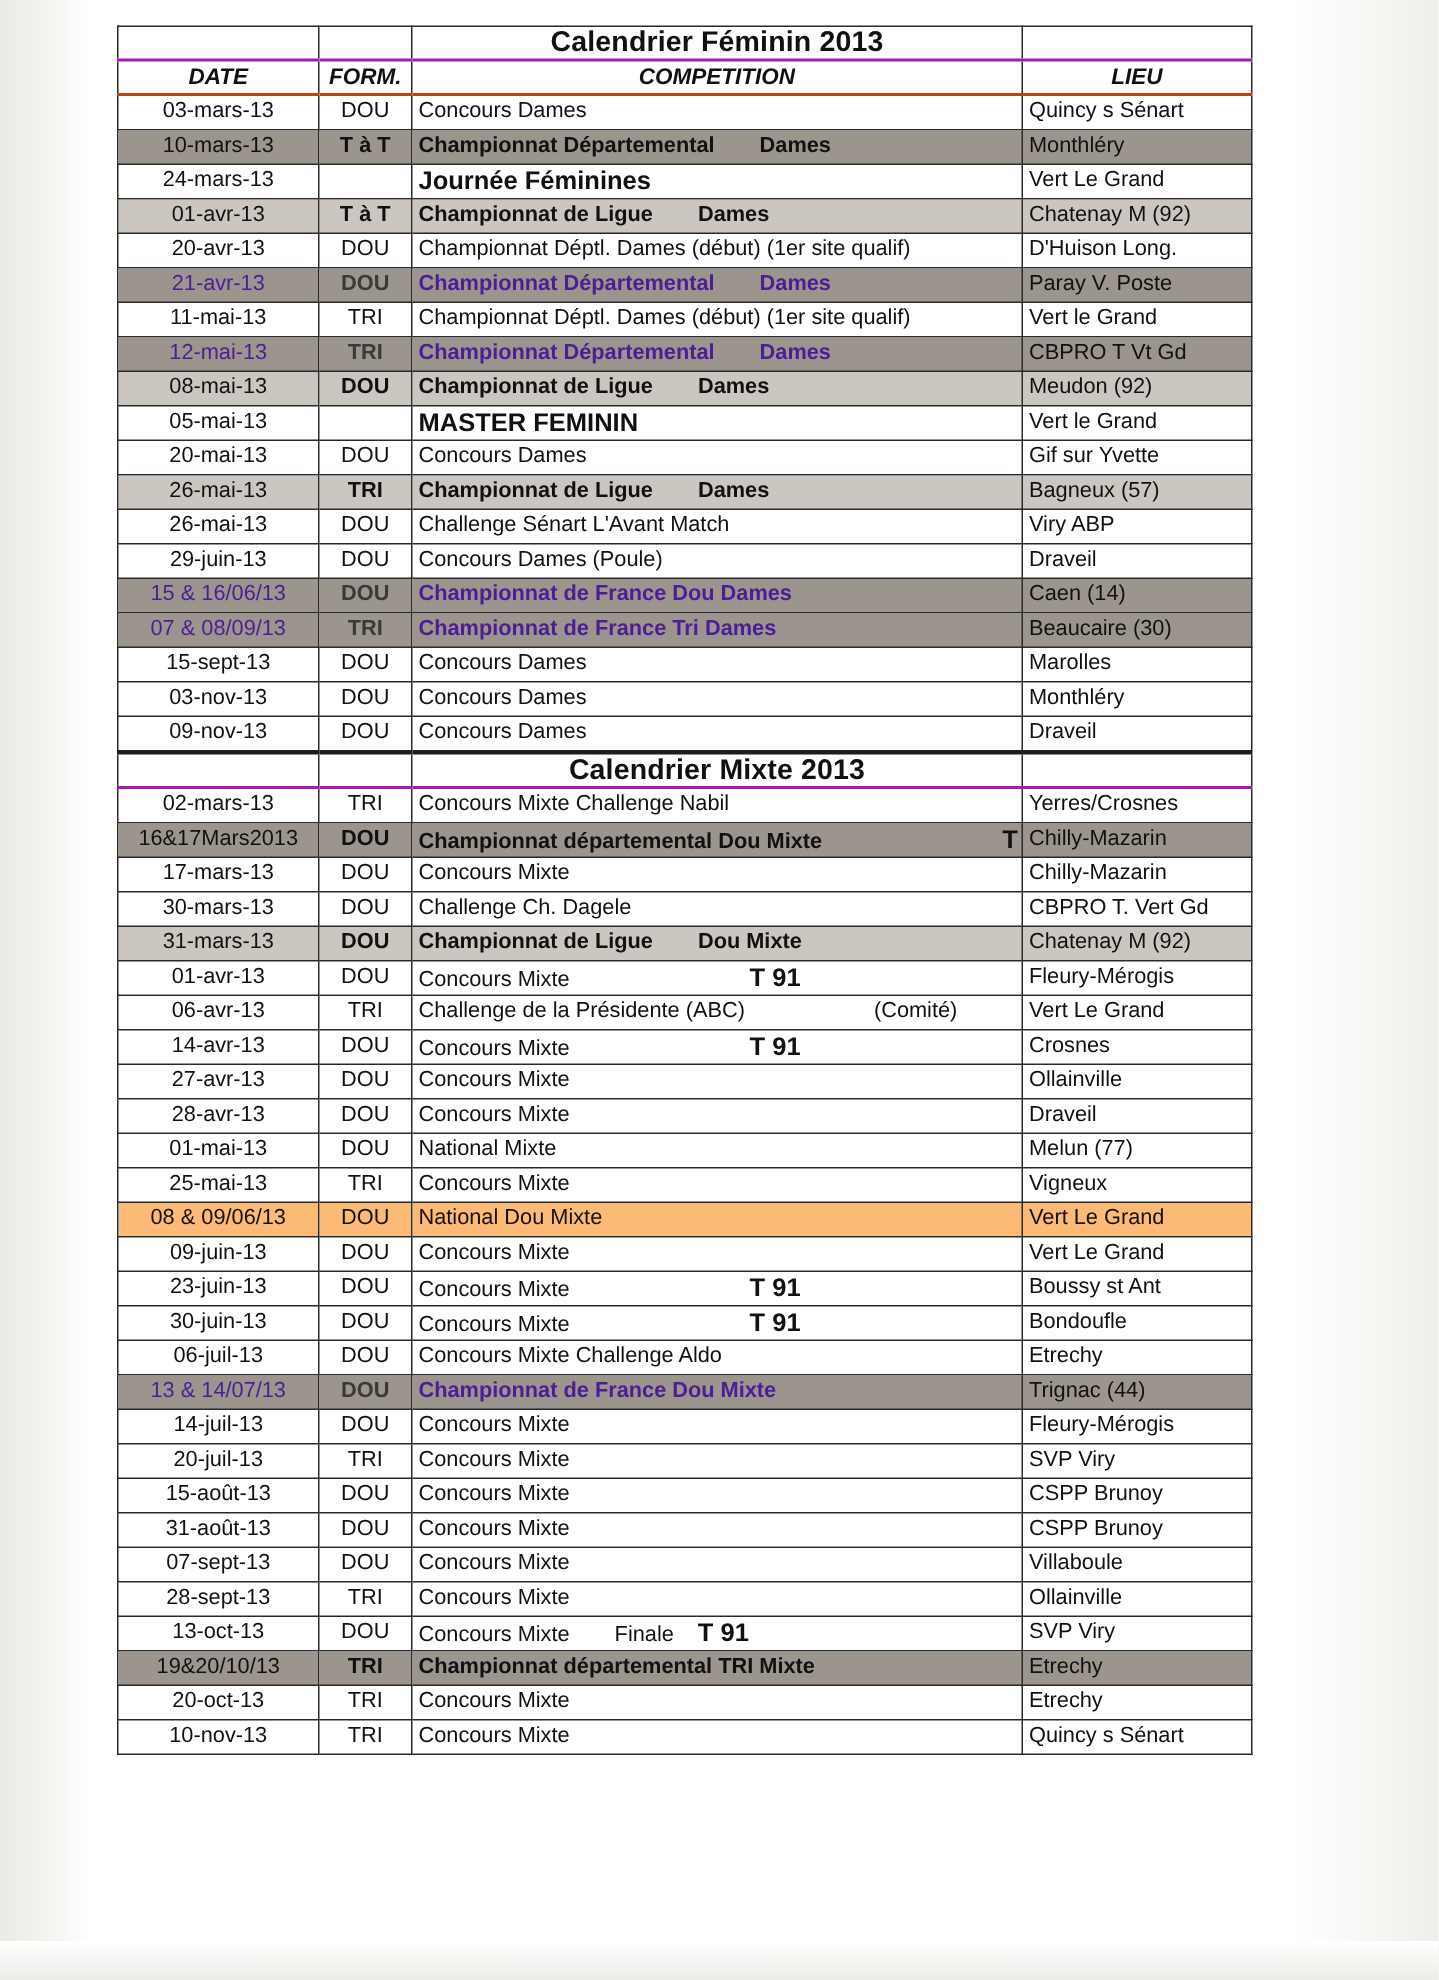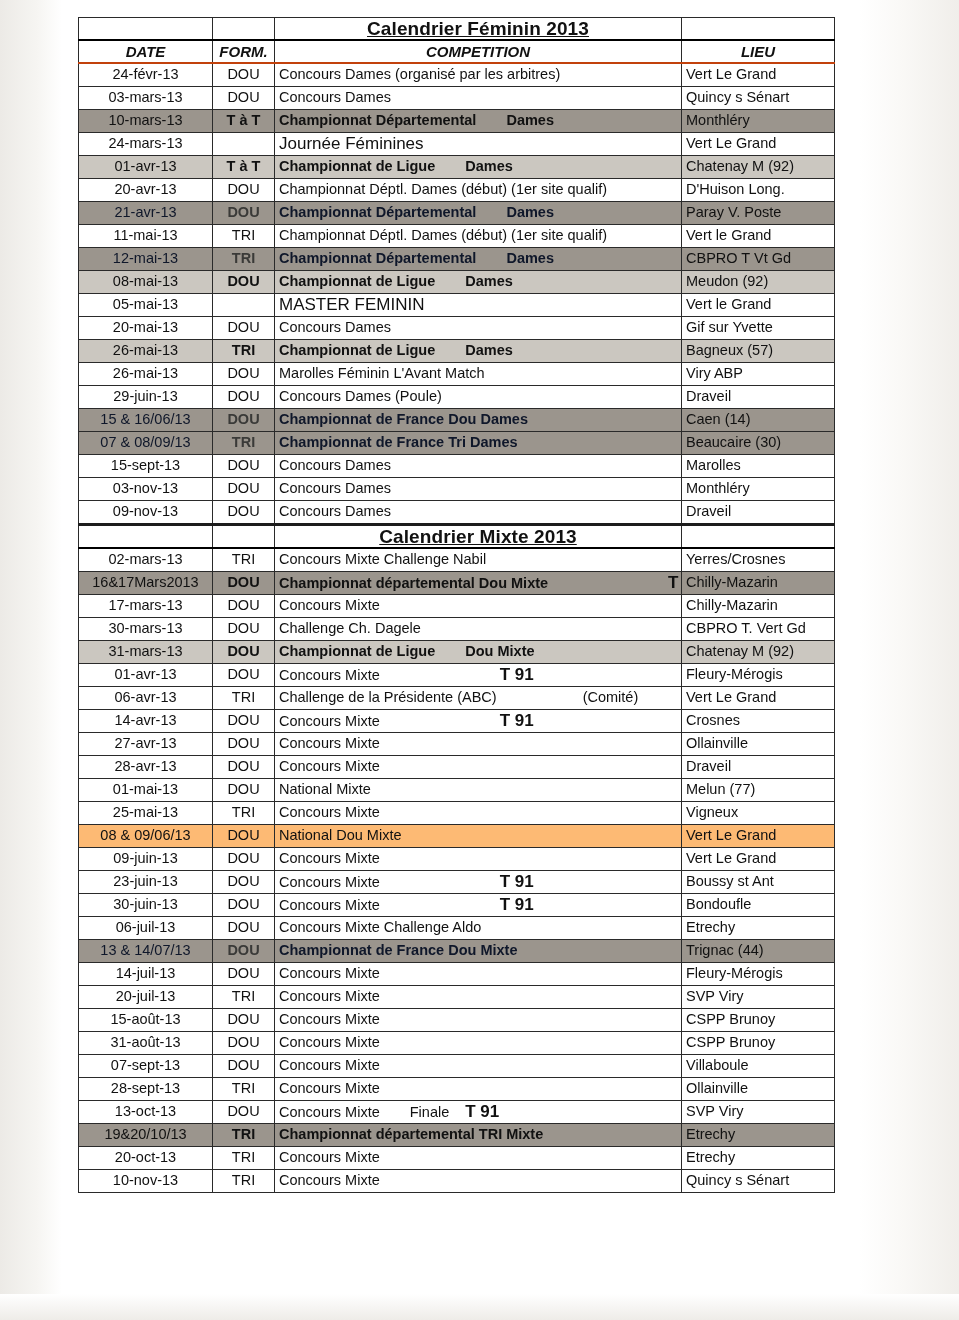--- a/index.html
+++ b/index.html
@@ -32,21 +32,21 @@
     vertical-align:middle;
     overflow:hidden;
     white-space:nowrap;
   }
   col.c-date{width:134px;}
   col.c-form{width:62px;}
   col.c-comp{width:407px;}
   col.c-lieu{width:153px;}
 
   
-  tr.spacer td{height:21px;border-bottom:2px solid #000000;text-decoration:underline;}
+  tr.spacer td{height:21px;border-bottom:2px solid #a21caf;}
   tr.spacer td.comp-title{
     font-size:19px;font-weight:bold;text-align:center;letter-spacing:.1px;
   }
   tr.spacer td.blankcell{}
 
   
   tr.headrow td{
     font-style:italic;font-weight:bold;text-align:center;
     font-size:15px;height:21px;border-top:1px solid #2a2a2a;border-bottom:2px solid #c2410c;
   }
@@ -55,27 +55,27 @@
   td.form{text-align:center;}
   td.comp{text-align:left;padding-left:5px;}
   td.lieu{text-align:left;padding-left:5px;}
 
   
   tr.sh-dark  td{background:#9b958d;}
   tr.sh-mid   td{background:#fdba74;}
   tr.sh-light td{background:#cbc7c0;}
 
   
-  tr.faded td.comp, tr.faded td.date{color:#0f172a;}
+  tr.faded td.comp, tr.faded td.date{color:#4c1d95;}
   tr.faded td.form{color:#3a3a38;}
 
   
   td.comp.b{font-weight:bold;}
   td.form.b{font-weight:bold;text-align:center;}
-  .big{font-size:17px;font-weight:normal;}
+  .big{font-size:17px;font-weight:bold;}
   .t91{font-weight:bold;font-size:17px;}
 
   
   .sp1{display:inline-block;width:16px;}
   .sp2{display:inline-block;width:30px;}
   .sp4{display:inline-block;width:86px;}
   .sp5{display:inline-block;width:120px;}
 
   
   tr.thick-top td{border-top:3px solid #1d1d1d;}
@@ -102,26 +102,20 @@
           <td class="comp-title">Calendrier Féminin 2013</td>
           <td class="blankcell"></td>
         </tr>
         <tr class="headrow">
           <td>DATE</td>
           <td>FORM.</td>
           <td>COMPETITION</td>
           <td>LIEU</td>
         </tr>
         <tr>
-          <td class="date">24-févr-13</td>
-          <td class="form">DOU</td>
-          <td class="comp"><span>Concours Dames (organisé par les arbitres)</span></td>
-          <td class="lieu">Vert Le Grand</td>
-        </tr>
-        <tr>
           <td class="date">03-mars-13</td>
           <td class="form">DOU</td>
           <td class="comp"><span>Concours Dames</span></td>
           <td class="lieu">Quincy s Sénart</td>
         </tr>
         <tr class="sh-dark">
           <td class="date">10-mars-13</td>
           <td class="form b">T à T</td>
           <td class="comp b"><span>Championnat Départemental</span><span class="sp2"></span><span>Dames</span></td>
           <td class="lieu">Monthléry</td>
@@ -182,21 +176,21 @@
         </tr>
         <tr class="sh-light">
           <td class="date">26-mai-13</td>
           <td class="form b">TRI</td>
           <td class="comp b"><span>Championnat de Ligue</span><span class="sp2"></span><span>Dames</span></td>
           <td class="lieu">Bagneux (57)</td>
         </tr>
         <tr>
           <td class="date">26-mai-13</td>
           <td class="form">DOU</td>
-          <td class="comp"><span>Marolles Féminin L'Avant Match</span></td>
+          <td class="comp"><span>Challenge Sénart L'Avant Match</span></td>
           <td class="lieu">Viry ABP</td>
         </tr>
         <tr>
           <td class="date">29-juin-13</td>
           <td class="form">DOU</td>
           <td class="comp"><span>Concours Dames (Poule)</span></td>
           <td class="lieu">Draveil</td>
         </tr>
         <tr class="sh-dark faded">
           <td class="date">15 &amp; 16/06/13</td>

